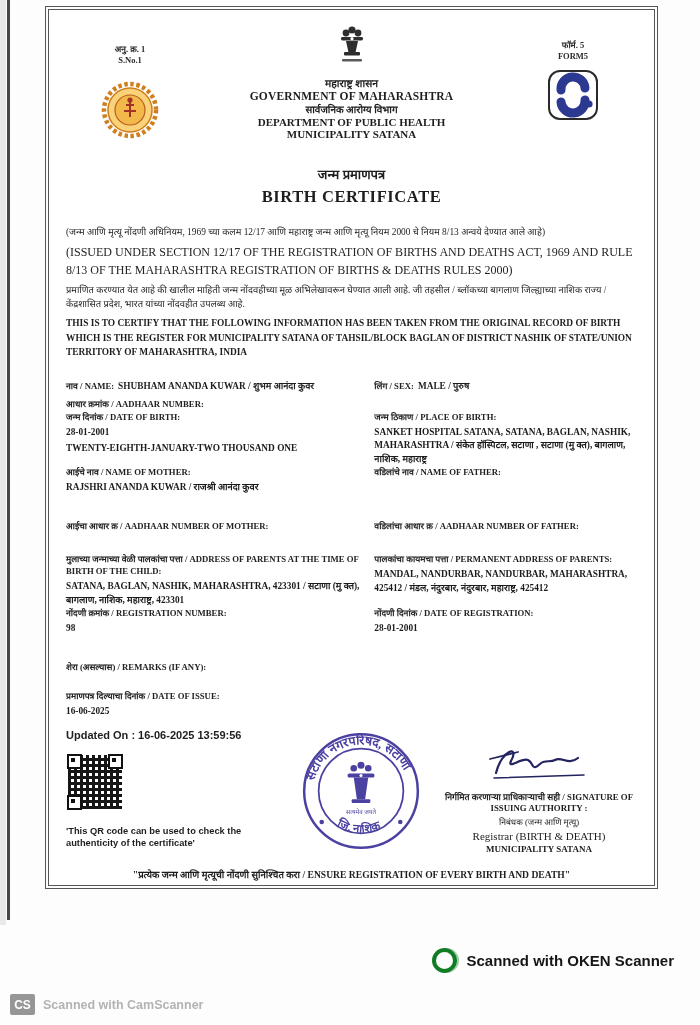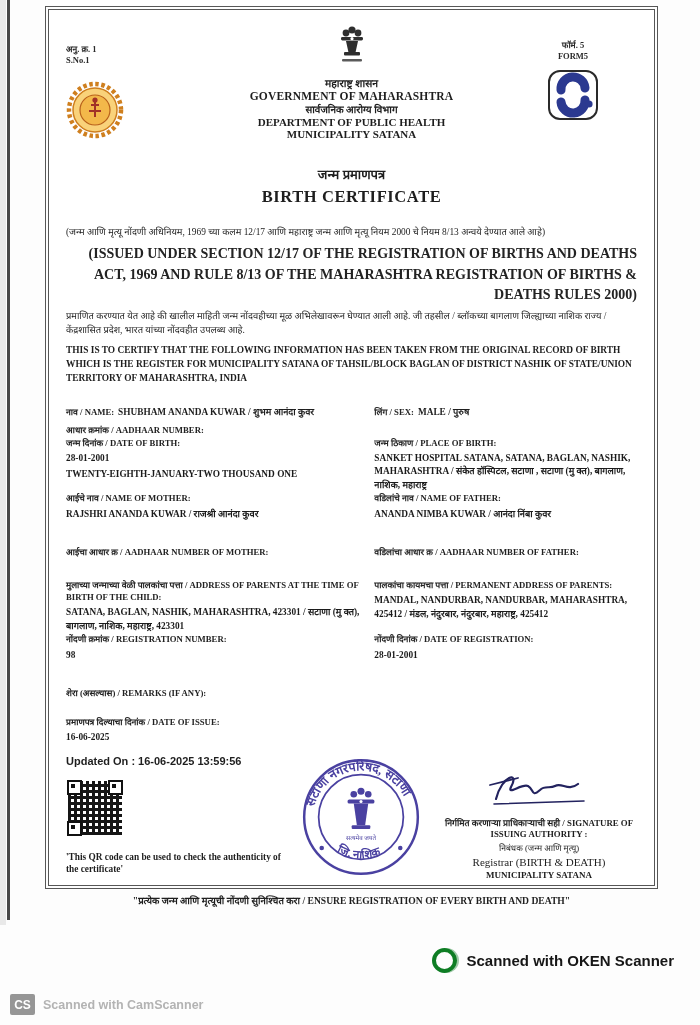--- a/index.html
+++ b/index.html
@@ -14,41 +14,41 @@
   
   .cert{
     position:absolute;left:48px;top:9px;width:607px;height:877px;
     box-sizing:border-box;background:#fff;
     border:1.6px solid #565656;outline:1.6px solid #565656;outline-offset:2.5px;
     padding:12px 17px 6px 17px;
   }
 
   
   .hdr{display:grid;grid-template-columns:128px 1fr 128px;align-items:start;}
-  .hdr-left{padding-top:22px;}
+  .hdr-left{text-align:center;padding-top:22px;}
   .hdr-right{text-align:center;padding-top:18px;}
   .tiny-label{font-size:8.5px;font-weight:bold;line-height:1.25;color:#2a2a2a;}
   .gold-seal{margin-top:16px;}
   .hdr-center{text-align:center;padding-top:2px;}
   .gov-mr{font-size:10.5px;font-weight:bold;margin-top:4px;}
   .gov-en{font-size:11.5px;font-weight:bold;letter-spacing:.2px;}
   .dept-mr{font-size:10px;font-weight:bold;}
   .dept-en{font-size:11px;font-weight:bold;}
   .muni{font-size:11px;font-weight:bold;}
   .crs-logo{margin-top:7px;}
 
   
   .title-block{text-align:center;margin-top:22px;}
   .title-mr{font-size:13px;font-weight:bold;text-align:center;}
   .title-en{font-size:16.5px;font-weight:bold;letter-spacing:.6px;margin-top:4px;}
 
   
   .preamble{margin-top:18px;}
   .p-mr{font-size:9.4px;line-height:1.5;color:#232323;}
-  .p-en{font-size:14px;font-weight:bold;line-height:1.45;margin-top:5px;color:#232323;text-align:right;}
+  .p-en{font-size:12px;font-weight:normal;line-height:1.45;margin-top:5px;color:#232323;}
   .p-mr2{font-size:9.4px;line-height:1.45;margin-top:5px;}
   .p-en2{font-size:9.4px;font-weight:bold;line-height:1.5;margin-top:5px;}
 
   
   .frow{display:flex;}
   .col-l{width:54%;padding-right:14px;box-sizing:border-box;}
   .col-r{width:46%;box-sizing:border-box;}
   .flabel{font-size:8.7px;font-weight:bold;line-height:1.4;color:#222;}
   .fvalue{font-size:9.3px;font-weight:bold;line-height:1.45;margin-top:3px;color:#1b1b1b;}
   .inline-val{font-size:9.3px;}
@@ -61,21 +61,21 @@
   .qr{
     width:54px;height:54px;margin-top:12px;position:relative;background:#fff;
     border:2px solid #fff;
     background-image:
       repeating-linear-gradient(90deg,#161616 0 3px,transparent 3px 6px),
       repeating-linear-gradient(0deg,#161616 0 3px,#fff 3px 6px);
   }
   .finder{position:absolute;width:11px;height:11px;border:2.6px solid #111;background:#fff;}
   .finder::after{content:"";position:absolute;left:2px;top:2px;width:4px;height:4px;background:#111;}
   .f-tl{left:-1px;top:-1px;} .f-tr{right:-1px;top:-1px;} .f-bl{left:-1px;bottom:-1px;}
-  .qr-caption{font-size:9.3px;font-weight:bold;line-height:1.35;margin-top:14px;font-family:Liberation Serif, serif;}
+  .qr-caption{font-size:9.3px;font-weight:bold;line-height:1.35;margin-top:14px;font-family:Liberation Sans, sans-serif;}
   .bz-center{width:160px;display:flex;justify-content:center;}
   .bz-right{flex:1;text-align:center;padding-top:10px;}
   .sig-label{font-size:8.8px;font-weight:bold;margin-top:2px;}
   .sig-mr{font-size:8.6px;margin-top:3px;}
   .sig-en{font-size:11px;font-weight:normal;margin-top:2px;}
   .sig-org{font-size:9px;font-weight:bold;margin-top:2px;}
 
   .slogan{text-align:center;font-size:9.6px;font-weight:bold;margin-top:14px;}
 
   
@@ -187,21 +187,20 @@
     </div>
   </div>
 
   <div class="frow mt18">
     <div class="col-l">
       <div class="flabel">आईचे नाव / NAME OF MOTHER:</div>
       <div class="fvalue">RAJSHRI ANANDA KUWAR / राजश्री आनंदा कुवर</div>
     </div>
     <div class="col-r">
       <div class="flabel">वडिलांचे नाव / NAME OF FATHER:</div>
-      <div class="fvalue">ANANDA NIMBA KUWAR / आनंदा निंबा कुवर</div>
     </div>
   </div>
 
   <div class="frow mt20">
     <div class="col-l">
       <span class="flabel">आईचा आधार क्र / AADHAAR NUMBER OF MOTHER:</span>
       <span class="inline-val"></span>
     </div>
     <div class="col-r">
       <span class="flabel">वडिलांचा आधार क्र / AADHAAR NUMBER OF FATHER:</span>

